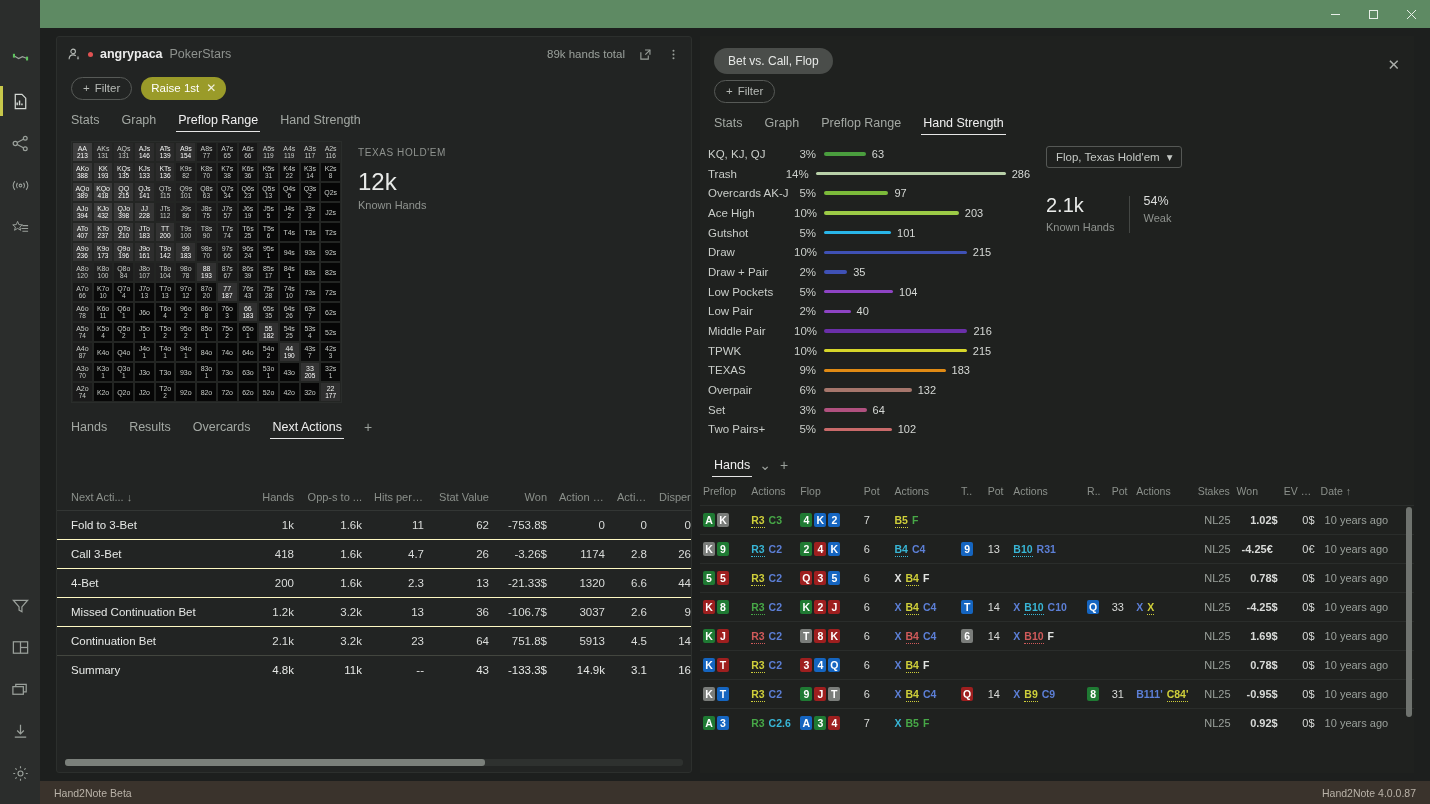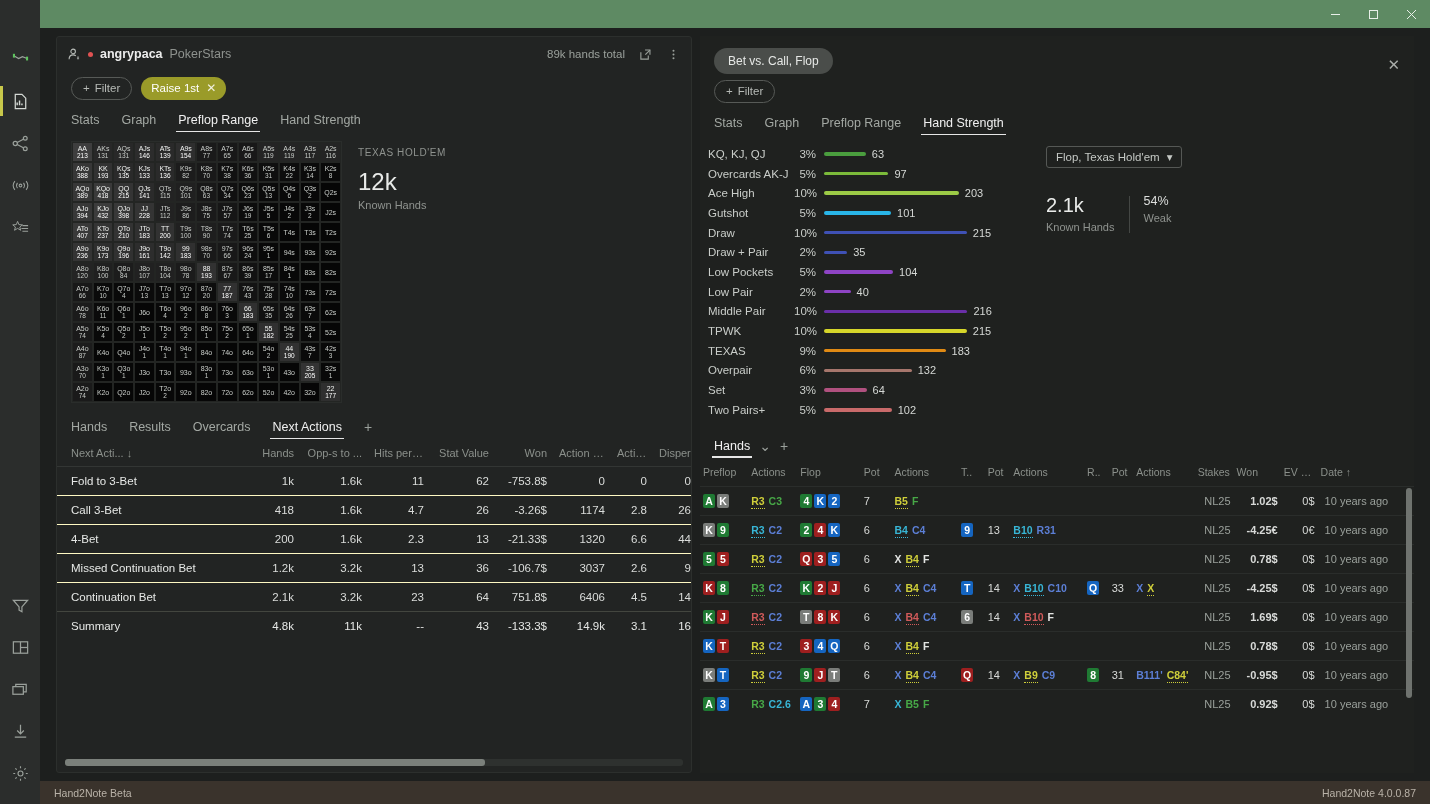--- a/index.html
+++ b/index.html
@@ -121,21 +121,21 @@
     font-size:11.5px; color:#dadcda; text-align:right; padding:8px 8px 8px 4px;
     white-space:nowrap; overflow:hidden;
   }
   .tbl td.l{ text-align:left; padding-left:14px; color:#e6e8e6; }
   .tbl tbody tr{ border-top:1px solid #fef9c3; }
   .tbl tbody tr:first-child{ border-top:1px solid #333634; }
   .tbl tr.summary{ border-top:1px solid #43463f; }
   .tbl tr.summary td{ color:#e6e8e6; }
   .neg{ color:#d8736b; }
   .pos{ color:#7fc07a; }
-  .table-wrap{ flex:1; overflow:hidden; }
+  .table-wrap{ flex:1; overflow:hidden;margin-top:44px; }
   .hscroll{ height:7px; margin:0 8px 6px 8px; background:#2e312f; border-radius:3px; position:relative; }
   .hscroll i{ position:absolute; left:0; top:0; height:7px; width:68%; background:#7b807b; border-radius:3px; display:block;}
 
   
   .pr-head{ height:38px; display:flex; align-items:flex-end; padding:0 14px; }
   .pr-head .close{ margin-left:auto; color:#a9ada9; font-size:15px; }
   .hs-body{ display:flex; padding:6px 0 0 0; }
   .hs-rows{ padding-left:8px; width:330px; }
   .hs-row{ display:flex; align-items:center; height:19.7px; }
   .hs-name{ width:86px; font-size:11.5px; color:#c9cdc9; }
@@ -1073,21 +1073,21 @@
                 <td class="pos">2.6</td>
                 <td class="">9.86</td>
               </tr>
               <tr class="">
                 <td class="l ">Continuation Bet</td>
                 <td class="">2.1k</td>
                 <td class="">3.2k</td>
                 <td class="">23</td>
                 <td class="">64</td>
                 <td class="pos">751.8$</td>
-                <td class="pos">6406</td>
+                <td class="pos">5913</td>
                 <td class="pos">4.5</td>
                 <td class="">14.66</td>
               </tr>
               <tr class="summary">
                 <td class="l ">Summary</td>
                 <td class="">4.8k</td>
                 <td class="">11k</td>
                 <td class="">--</td>
                 <td class="">43</td>
                 <td class="neg">-133.3$</td>
@@ -1128,20 +1128,28 @@
       </div>
 
       <div class="hs-body">
         <div class="hs-rows" id="hs-rows">
             <div class="hs-row">
               <div class="hs-name">KQ, KJ, QJ</div>
               <div class="hs-pct">3%</div>
               <div class="hs-bar-wrap">
                 <div class="hs-bar" style="width: 41.8531px; background: rgb(74, 158, 62);"></div>
                 <div class="hs-val">63</div>
+              </div>
+            </div>
+            <div class="hs-row">
+              <div class="hs-name">Trash</div>
+              <div class="hs-pct">14%</div>
+              <div class="hs-bar-wrap">
+                <div class="hs-bar" style="width: 190px; background: rgb(184, 208, 168);"></div>
+                <div class="hs-val">286</div>
               </div>
             </div>
             <div class="hs-row">
               <div class="hs-name">Overcards AK-J</div>
               <div class="hs-pct">5%</div>
               <div class="hs-bar-wrap">
                 <div class="hs-bar" style="width: 64.4406px; background: rgb(124, 187, 58);"></div>
                 <div class="hs-val">97</div>
               </div>
             </div>
@@ -1329,21 +1337,21 @@
                 <td><span class="card c-club">2</span><span class="card c-heart">4</span><span class="card c-diamond">K</span></td>
                 <td><span>6</span></td>
                 <td><span class="act a-c u">B4</span><span class="act a-b">C4</span></td>
                 <td><span class="card c-diamond">9</span></td>
                 <td><span>13</span></td>
                 <td><span class="act a-c u">B10</span><span class="act a-b">R31</span></td>
                 <td></td>
                 <td><span></span></td>
                 <td></td>
                 <td class="r" style="color: rgb(154, 160, 155);">NL25</td>
-                <td class="r neg" style="font-weight: bold;">-4.25€</td>
+                <td class="r neg" style="font-weight: bold; text-align: center;">-4.25€</td>
                 <td class="r neg">0€</td>
                 <td style="color: rgb(154, 160, 155); padding-left: 7px;">10 years ago</td>
               </tr>
               <tr>
                 <td><span class="card c-club">5</span><span class="card c-heart">5</span></td>
                 <td><span class="act a-y u">R3</span><span class="act a-b">C2</span></td>
                 <td><span class="card c-heart">Q</span><span class="card c-heart">3</span><span class="card c-diamond">5</span></td>
                 <td><span>6</span></td>
                 <td><span class="act a-w">X</span><span class="act a-y u">B4</span><span class="act a-w">F</span></td>
                 <td></td>

